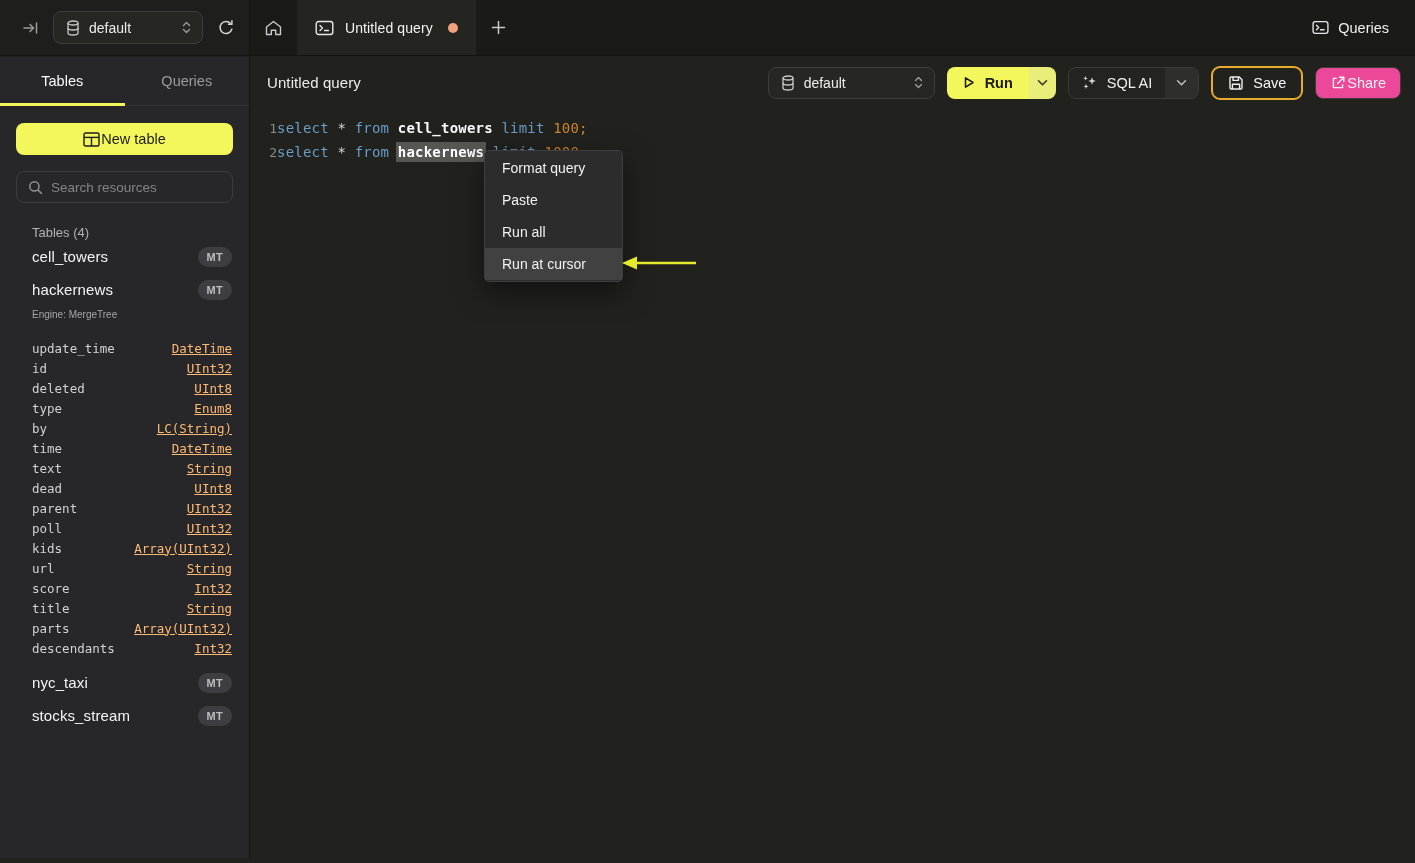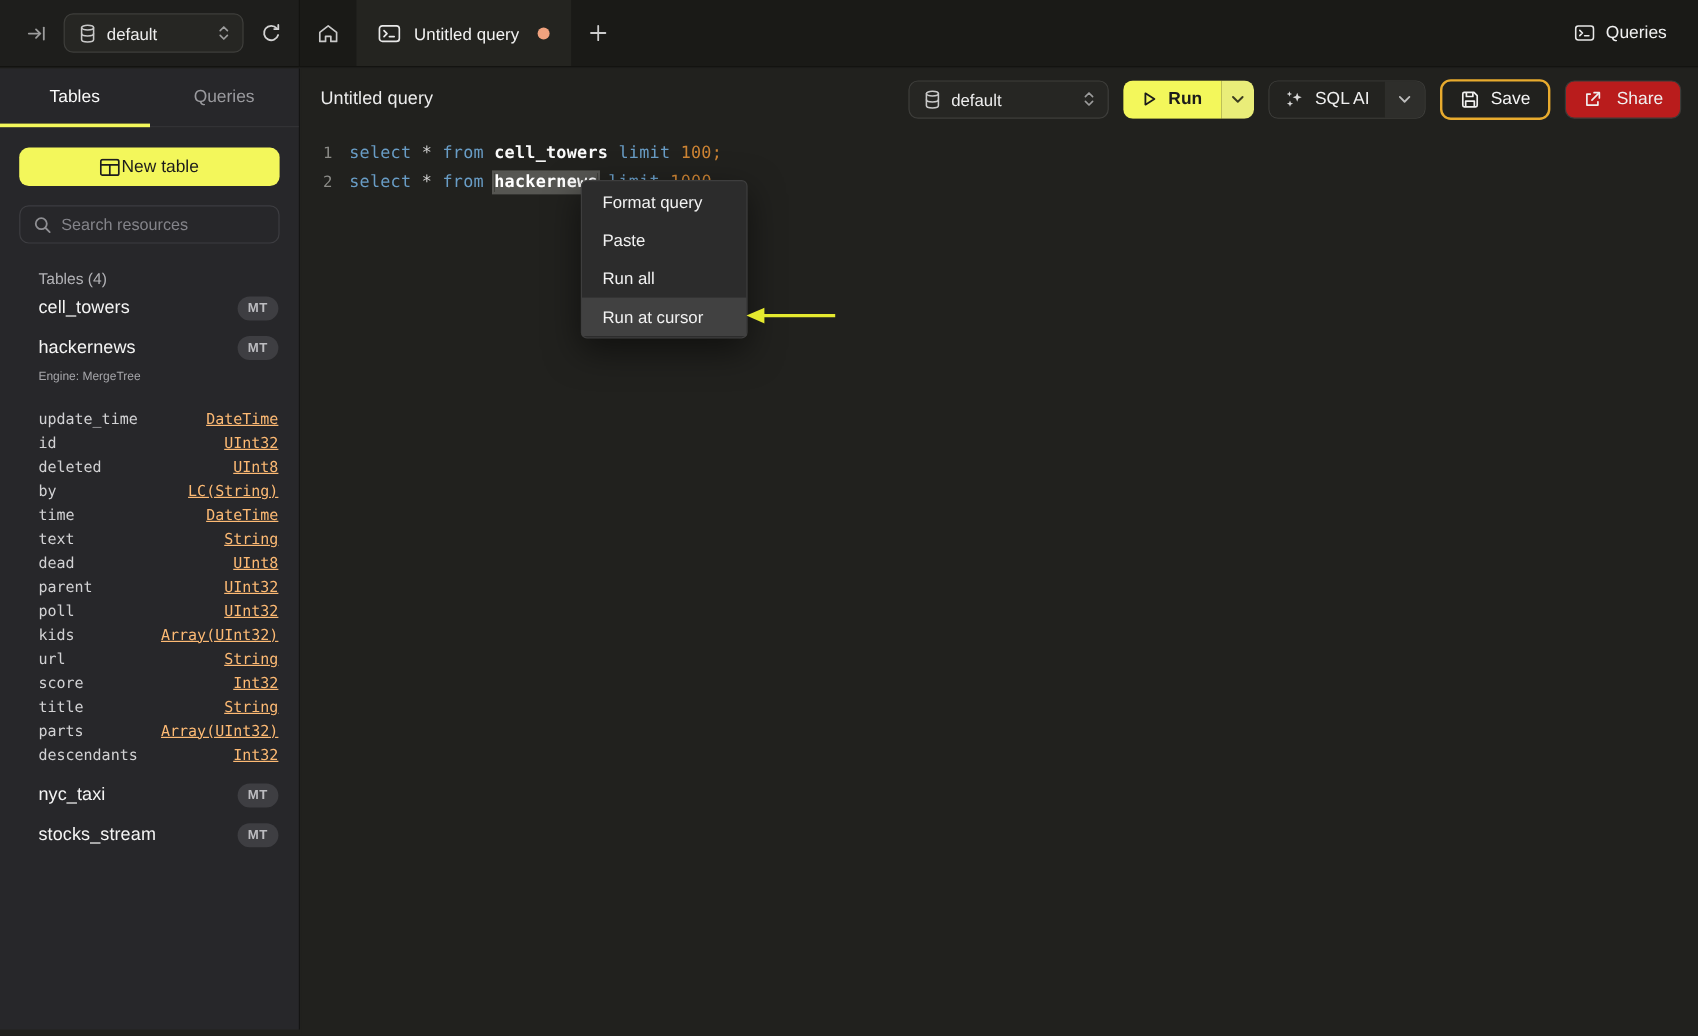--- a/index.html
+++ b/index.html
@@ -50,27 +50,27 @@
   .toolbar { margin-left:auto; display:flex; align-items:center; gap:12px; }
   .tb-db { display:flex; align-items:center; gap:9px; width:167px; height:32px; padding:0 10px 0 12px; background:#262623; border:1px solid #3e3e3b; border-radius:8px; color:#ededed; font-size:14px; cursor:pointer; }
   .tb-db .lbl { flex:1; text-align:left; }
   .split-btn { display:flex; align-items:stretch; height:32px; border-radius:8px; overflow:hidden; cursor:pointer; }
   .run-main { display:flex; align-items:center; gap:9px; padding:0 16px 0 14px; background:var(--accent-yellow,#f3f75f); border:none; color:#1b1b1b; font-size:14.5px; font-weight:600; cursor:pointer; }
   .run-caret { display:flex; align-items:center; justify-content:center; width:27px; background:var(--run-chevron-yellow,#e9ed79); border:none; cursor:pointer; }
   .sqlai { border:1px solid #3c3c39; border-radius:8px; }
   .sqlai-main { display:flex; align-items:center; gap:9px; padding:0 13px 0 12px; background:#232320; border:none; color:#f0f0f0; font-size:14.5px; font-weight:500; cursor:pointer; }
   .sqlai-caret { display:flex; align-items:center; justify-content:center; width:33px; background:#2e2e2b; border:none; cursor:pointer; }
   .save-btn { display:flex; align-items:center; gap:9px; height:34px; padding:0 15px; background:transparent; border:2px solid var(--save-border,#e8ab2e); border-radius:9px; color:#f5f5f5; font-size:14.5px; font-weight:500; cursor:pointer; }
-  .share-btn { display:flex; align-items:center; gap:12px; height:32px; padding:0 14px; background:#b91c1c; border:1px solid #3c3c39; border-radius:8px; color:#f0f0f0; font-size:14.5px; font-weight:500; cursor:pointer; }
+  .share-btn { display:flex; align-items:center; gap:1px; height:32px; padding:0 14px; background:#ec4899; border:1px solid #3c3c39; border-radius:8px; color:#f0f0f0; font-size:14.5px; font-weight:500; cursor:pointer; }
 
   
   .editor { padding:8px 0 0 0; font-family:"DejaVu Sans Mono","Liberation Mono",monospace; font-size:14px; }
   .code-line { display:flex; height:24px; align-items:center; }
   .ln { width:26px; text-align:right; color:#8b8b87; font-size:13px; flex:none; }
-  .code { margin-left:14px; white-space:pre; letter-spacing:.2px; }
+  .code { white-space:pre; letter-spacing:.2px; }
   .tok-keyword { color:var(--keyword,#699dc6); }
   .tok-plain { color:#cfcfcf; }
   .tok-operator { color:#d8d8d8; }
   .tok-table { color:#fafafa; font-weight:700; }
   .tok-number { color:var(--number,#cd8434); }
   .tok-selected-table { color:#ffffff; font-weight:700; background:var(--selection-bg,#555551); box-shadow:0 0 0 2px var(--selection-bg,#555551); }
 
   
   .context-menu { position:absolute; left:484px; top:150px; width:139px; background:#2c2c2c; border:1px solid #3e3e3e; border-radius:5px; box-shadow:0 10px 28px rgba(0,0,0,.5); padding:1px 0; z-index:10; }
   .menu-item { height:32px; display:flex; align-items:center; padding-left:17px; color:#f2f2f2; font-size:14px; cursor:pointer; }
@@ -208,20 +208,24 @@
           <span class="col-name">update_time</span>
           <span class="col-type">DateTime</span>
         </div>
         <div class="col-row">
           <span class="col-name">id</span>
           <span class="col-type">UInt32</span>
         </div>
         <div class="col-row">
           <span class="col-name">deleted</span>
           <span class="col-type">UInt8</span>
+        </div>
+        <div class="col-row">
+          <span class="col-name">type</span>
+          <span class="col-type">Enum8</span>
         </div>
         <div class="col-row">
           <span class="col-name">by</span>
           <span class="col-type">LC(String)</span>
         </div>
         <div class="col-row">
           <span class="col-name">time</span>
           <span class="col-type">DateTime</span>
         </div>
         <div class="col-row">

